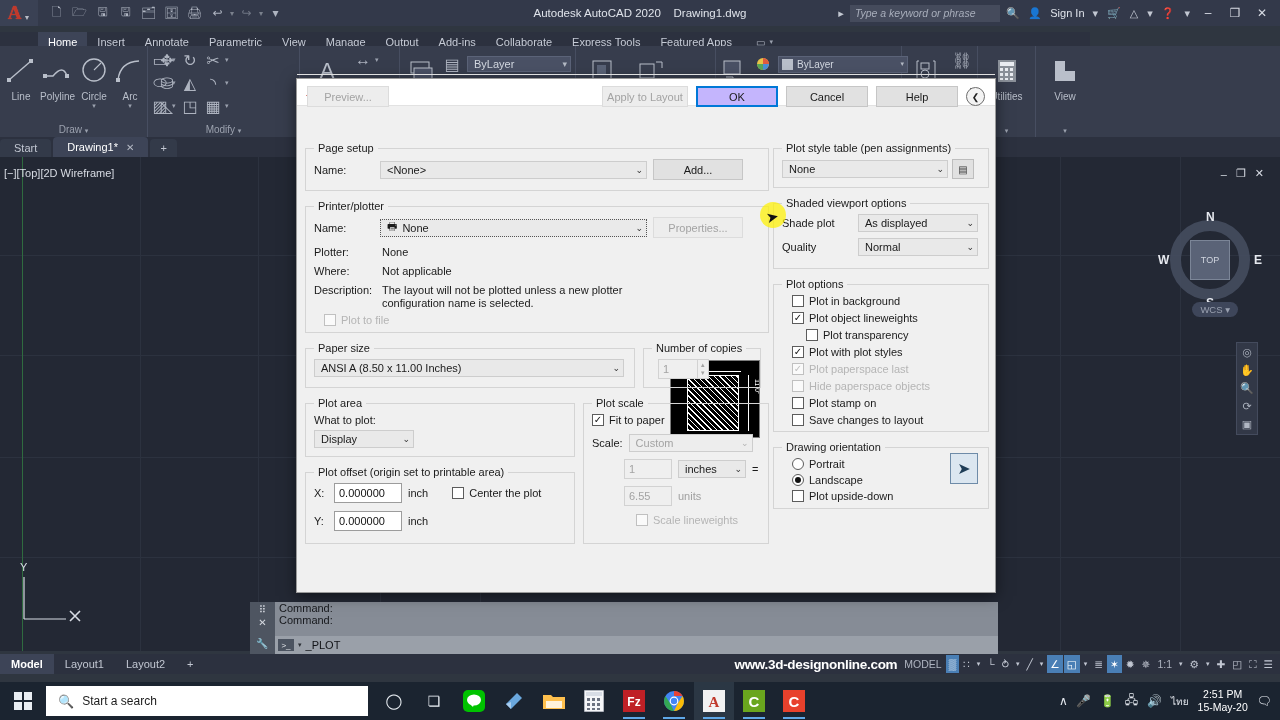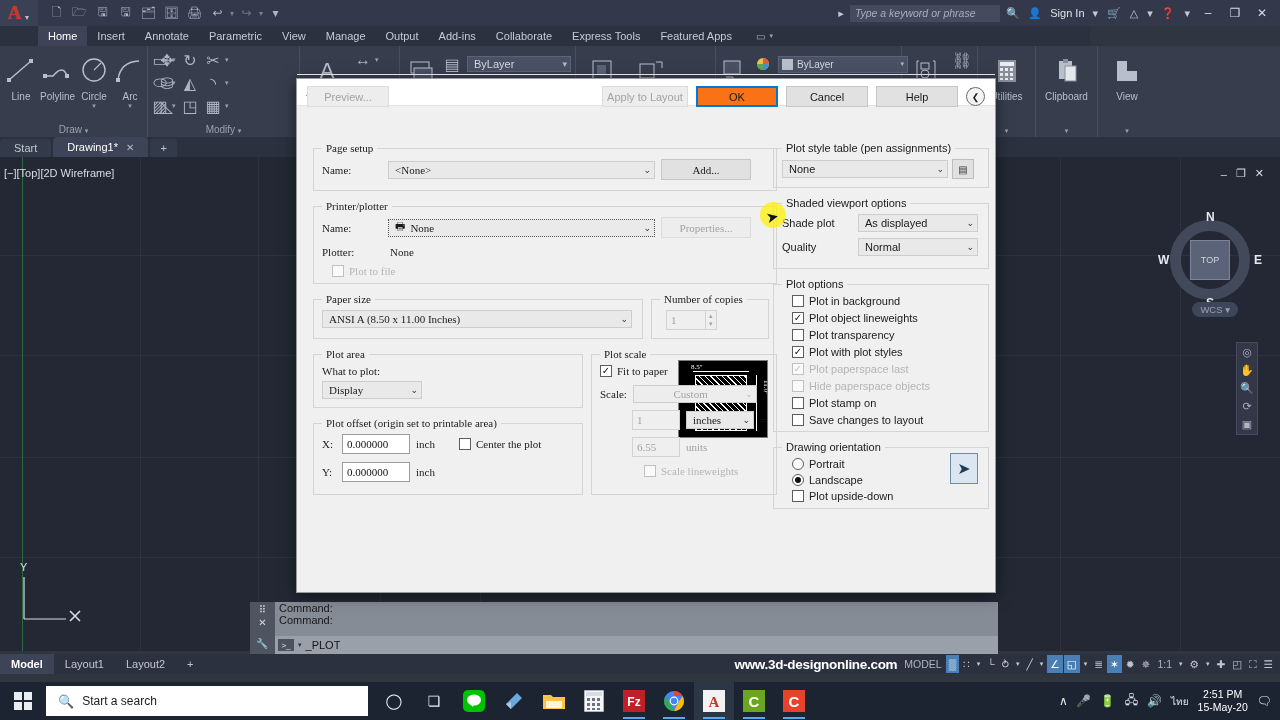--- a/index.html
+++ b/index.html
@@ -43,21 +43,21 @@
     width: 150px; height: 17px; background: #454b5c; border: none;
     color: #a8aebb; font-size: 10.5px; font-style: italic;
     padding-left: 5px; display: flex; align-items: center;
   }
   .tr-icon { color: #c3c8d2; font-size: 11px; padding: 0 3px; }
   .signin { color: #dfe3ea; font-size: 11px; padding: 0 2px; }
   .wbtn { color: #d8dce4; font-size: 12px; width: 24px; text-align: center; }
 
   
   .ribbon-tabs {
-    position: absolute; left: 0; top: 26px; width: 1090px; height: 20px;
+    position: absolute; left: 0; top: 32px; width: 1090px; height: 20px;
     background: #2c313f; display: flex; align-items: stretch;
     padding-left: 38px; font-size: 11px;
   }
   .rtab {
     padding: 0 10px; display: flex; align-items: center;
     color: #c6cbd6;
   }
   .rtab.active { background: #3d4457; color: #fff; }
   .rtab-extra { margin-left: 14px; display: flex; align-items: center;
     color: #aeb4c0; font-size: 10px; }
@@ -246,30 +246,30 @@
   .lbl.dim { color: #a0a0a0; }
 
   .combo {
     height: 18px; background: #e9e9e9; border: 1px solid #cdcdcd;
     display: flex; align-items: center; padding: 0 3px 0 6px;
     font-size: 11px; color: #1a1a1a;
   }
   .combo .cv { flex: 1; overflow: hidden; white-space: nowrap; }
   .combo .arrow { color: #333; font-size: 9px; padding-left: 4px; }
   .combo.focused { border: 1px dotted #555; background: #eaeaea; }
-  .combo.disabled { color: #a3a3a3; background: #ededed; text-align: center; }
+  .combo.disabled { color: #a3a3a3; background: #ededed; }
   .combo.disabled .arrow { color: #b4b4b4; }
 
   .btn {
     height: 21px; min-width: 82px; background: #e1e1e1; border: 1px solid #c6c6c6;
     font-size: 11px; color: #1a1a1a; display: flex;
     align-items: center; justify-content: center;
   }
   .btn.disabled { color: #a3a3a3; background: #ededed; border-color: #dcdcdc; }
-  .btn.primary { border: 2px solid #0078d7; background: #f97316; }
+  .btn.primary { border: 2px solid #0078d7; background: #c4b5fd; }
 
   .txtin {
     height: 20px; background: #ffffff; border: 1px solid #9c9c9c;
     font-size: 11px; color: #111; padding: 0 4px; display:flex; align-items:center;
   }
   .txtin.disabled { background: #efefef; border-color: #d2d2d2; color: #a3a3a3; }
 
   .cb { display: flex; align-items: center; gap: 5px; margin-bottom: 5px; }
   .box {
     width: 12px; height: 12px; background: #fff; border: 1px solid #5c5c5c;
@@ -345,20 +345,25 @@
       <div class="qat-btn">🖫</div>
       <div class="qat-btn">🖫</div>
       <div class="qat-btn">🗂</div>
       <div class="qat-btn">🗄</div>
       <div class="qat-btn">🖨</div>
       <div class="qat-btn">↩</div>
       <span class="qat-sep">▾</span>
       <div class="qat-btn" style="color:#6f7684">↪</div>
       <span class="qat-sep">▾</span>
       <div class="qat-btn">▾</div>
+    </div>
+    <div class="title-text">
+      <span>Autodesk AutoCAD 2020</span>
+      &nbsp;&nbsp;
+      <span>Drawing1.dwg</span>
     </div>
     <div class="tr-zone">
       <span class="tr-icon">▸</span>
       <div class="search-box" title="Type a keyword or phrase">
         <span>Type a keyword or phrase</span>
       </div>
       <span class="tr-icon">🔍</span>
       <span class="tr-icon">👤</span>
       <span class="signin">Sign In</span>
       <span class="tr-icon">▾</span>
@@ -656,37 +661,20 @@
               </svg>
           </span>
           <span>Utilities</span>
         </div>
       </div>
       <div class="rpanel-title">
         <span class="dropcaret">▾</span>
       </div>
     </div>
 
-    <div class="rpanel" style="width:62px">
-      <div class="rp-body" style="justify-content:center">
-        <div class="big-tool">
-          <span class="ic">
-            <svg width="28" height="28" viewBox="0 0 28 28">
-                <rect x="6" y="4" width="13" height="18" fill="#b9bfca"></rect>
-                <rect x="10" y="2" width="5" height="4" fill="#8a9099"></rect>
-                <rect x="12" y="9" width="11" height="15" fill="#e4e7ec" stroke="#8a9099"></rect>
-              </svg>
-          </span>
-          <span>Clipboard</span>
-        </div>
-      </div>
-      <div class="rpanel-title">
-        <span class="dropcaret">▾</span>
-      </div>
-    </div>
 
     <div class="rpanel" style="width:58px;border-right:none">
       <div class="rp-body" style="justify-content:center">
         <div class="big-tool">
           <span class="ic">
             <svg width="28" height="28" viewBox="0 0 28 28">
                 <path d="M4 4 h10 v10 h10 v10 H4 Z" fill="#b9bfca"></path>
               </svg>
           </span>
           <span>View</span>
@@ -930,21 +918,21 @@
 
   <div class="dialog">
     <div class="dlg-title">
       <span class="a-ic">A</span>
       <span class="t">Plot - Model</span>
       <span class="dlg-x">✕</span>
     </div>
 
     <div class="dlg-body">
 
-      <div style="position:absolute;left:16px;top:36px;width:464px;font-family:Liberation Serif, serif;">
+      <div style="position:absolute;left:8px;top:36px;width:464px;">
 
         <fieldset class="grp">
           <legend>Page setup</legend>
           <div class="row" style="margin-bottom:2px">
             <span class="lbl" style="width:60px">Name:</span>
             <div class="combo" style="width:267px">
               <span class="cv">&lt;None&gt;</span>
               <span class="arrow">⌄</span>
             </div>
             <div class="btn" style="width:90px">Add...</div>
@@ -958,20 +946,28 @@
             <div class="combo focused" style="width:267px">
               <span style="margin-right:5px">🖶</span>
               <span class="cv">None</span>
               <span class="arrow">⌄</span>
             </div>
             <div class="btn disabled" style="width:90px">Properties...</div>
           </div>
           <div class="row" style="margin-bottom:7px">
             <span class="lbl" style="width:62px">Plotter:</span>
             <span class="lbl">None</span>
+          </div>
+          <div class="row" style="margin-bottom:7px">
+            <span class="lbl" style="width:62px">Where:</span>
+            <span class="lbl">Not applicable</span>
+          </div>
+          <div class="row" style="align-items:flex-start;margin-bottom:4px">
+            <span class="lbl" style="width:62px;flex:none">Description:</span>
+            <span class="lbl" style="width:268px;line-height:13px">The layout will not be plotted unless a new plotter configuration name is selected.</span>
           </div>
           <div class="cb dim" style="margin-left:10px;margin-bottom:0">
             <span class="box"></span>
             <span class="lbl">Plot to file</span>
           </div>
 
           <div class="preview-thumb">
             <div class="pv-arrow-h"></div>
             <div class="pv-dim-t">8.5″</div>
             <div class="pv-arrow-v"></div>
@@ -1108,21 +1104,21 @@
         <fieldset class="grp" style="padding:5px 8px 4px 8px">
           <legend>Plot options</legend>
           <div class="cb" style="margin-left:10px">
             <span class="box"></span>
             <span class="lbl">Plot in background</span>
           </div>
           <div class="cb" style="margin-left:10px">
             <span class="box">✓</span>
             <span class="lbl">Plot object lineweights</span>
           </div>
-          <div class="cb" style="margin-left:10px">
+          <div class="cb" style="margin-left:24px">
             <span class="box"></span>
             <span class="lbl">Plot transparency</span>
           </div>
           <div class="cb" style="margin-left:10px">
             <span class="box">✓</span>
             <span class="lbl">Plot with plot styles</span>
           </div>
           <div class="cb dim" style="margin-left:10px">
             <span class="box">✓</span>
             <span class="lbl">Plot paperspace last</span>

